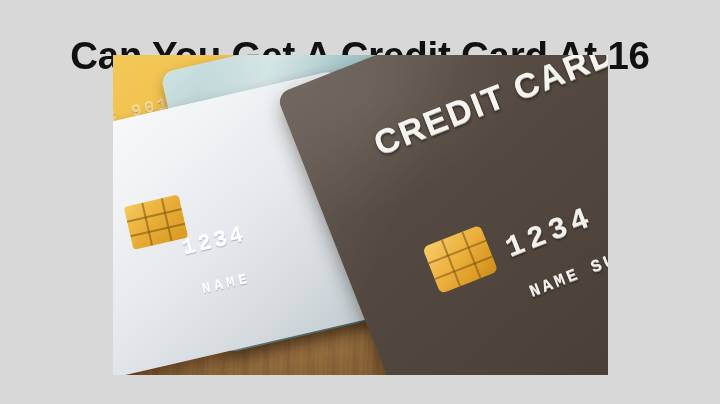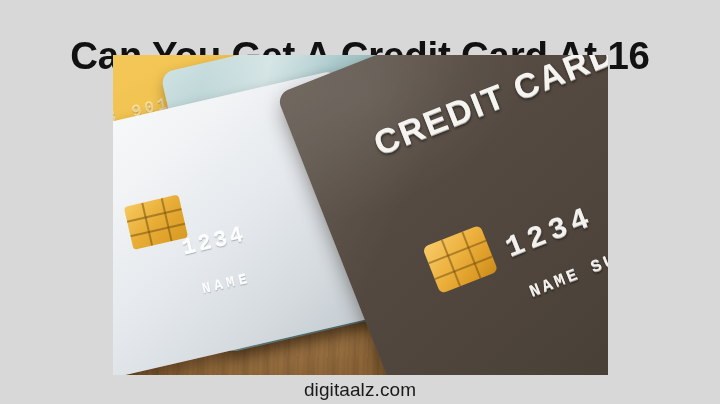--- a/index.html
+++ b/index.html
@@ -290,17 +290,14 @@
         <div class="cl" style="left:42px;top:0;width:2.2px;height:50px;"></div>
       </div>
 
       <div class="emb" style="left:158px;top:212px;font-size:30px;letter-spacing:5px;">1234 5678 9012</div>
 
       <div class="emb" style="left:164px;top:268px;font-size:17px;letter-spacing:3px;">NAME SURNAME</div>
     </div>
 
   </div>
 
-  <div id="footer">
-    <span id="site-label">digitaalz.com</span>
-  </div>
 
 </div>
 
 </body></html>

